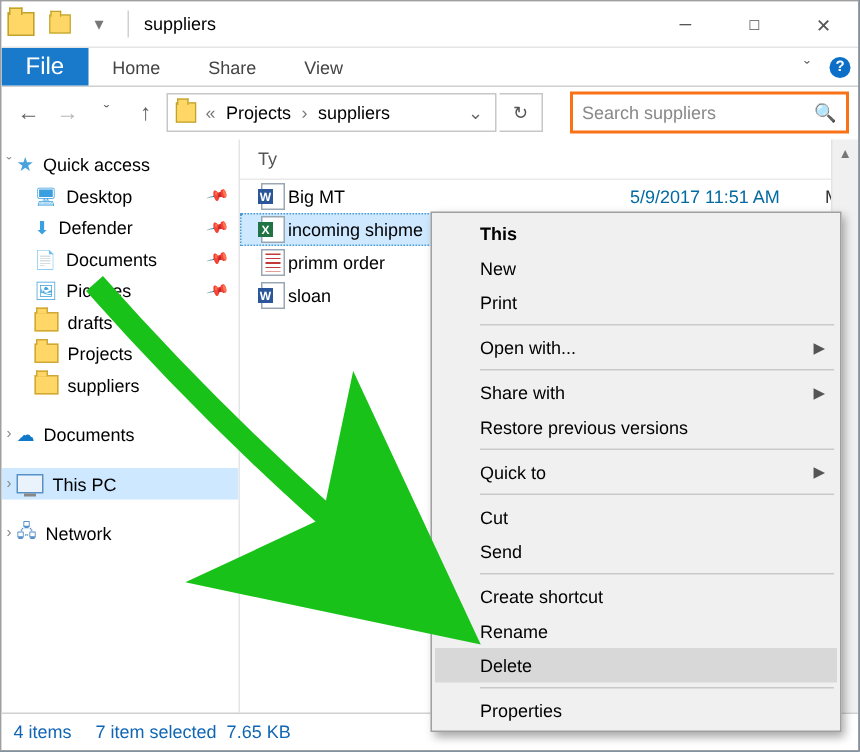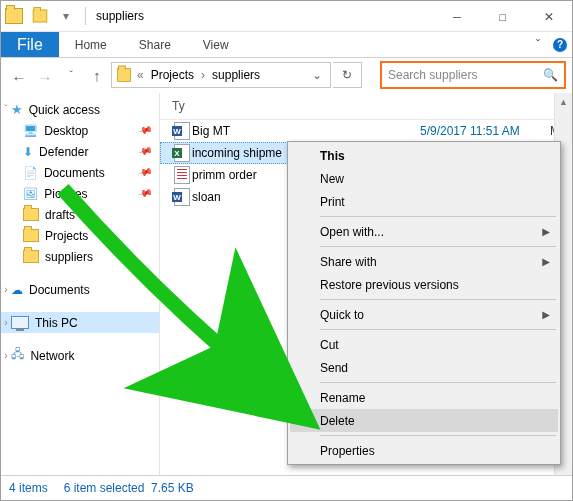--- a/index.html
+++ b/index.html
@@ -285,35 +285,38 @@
       </div>
       <hr>
       <div class="mi">
         <span>Cut</span>
       </div>
       <div class="mi">
         <span>Send</span>
       </div>
       <hr>
       <div class="mi">
+        <span>Create shortcut</span>
+      </div>
+      <div class="mi">
         <span>Rename</span>
       </div>
       <div class="mi hl">
         <span>Delete</span>
       </div>
       <hr>
       <div class="mi">
         <span>Properties</span>
       </div>
     </div>
 
   <div class="status">
     <span class="s1">4 items</span>
     <span class="s1">
-      <span>6 item selected</span>&nbsp;&nbsp;<span>7.65 KB</span>
+      <span>7 item selected</span>&nbsp;&nbsp;<span>7.65 KB</span>
     </span>
   </div>
 
   <svg class="arrow-svg" width="573" height="501">
     <defs>
       <marker id="ah" markerWidth="14" markerHeight="14" refX="10" refY="6" orient="auto">
         <path d="M0,0 L12,6 L0,12 L3,6 Z" fill="#18c218"></path>
       </marker>
     </defs>
     <path d="M 62 188 Q 170 310 296 410" stroke="#18c218" stroke-width="15" fill="none" marker-end="url(#ah)"></path>

